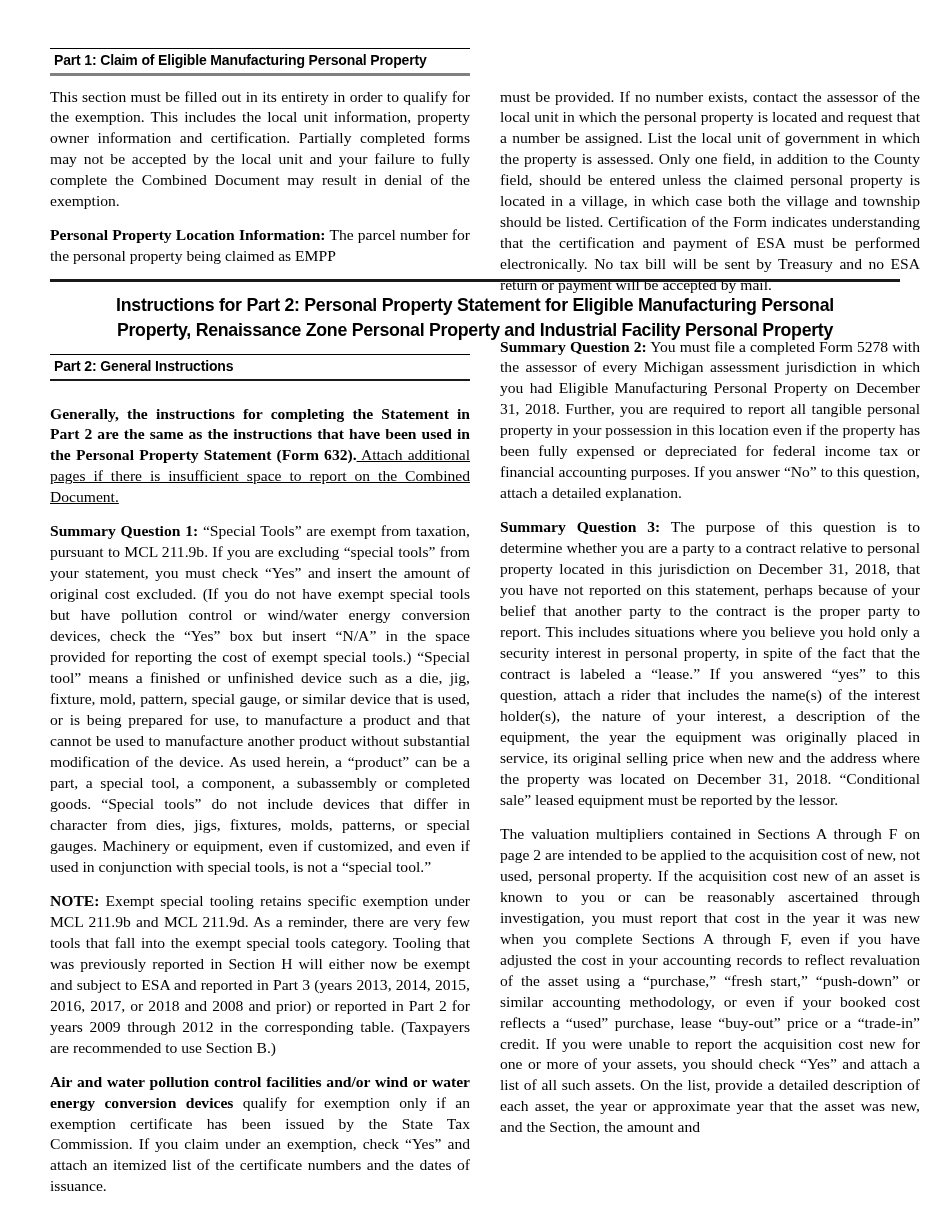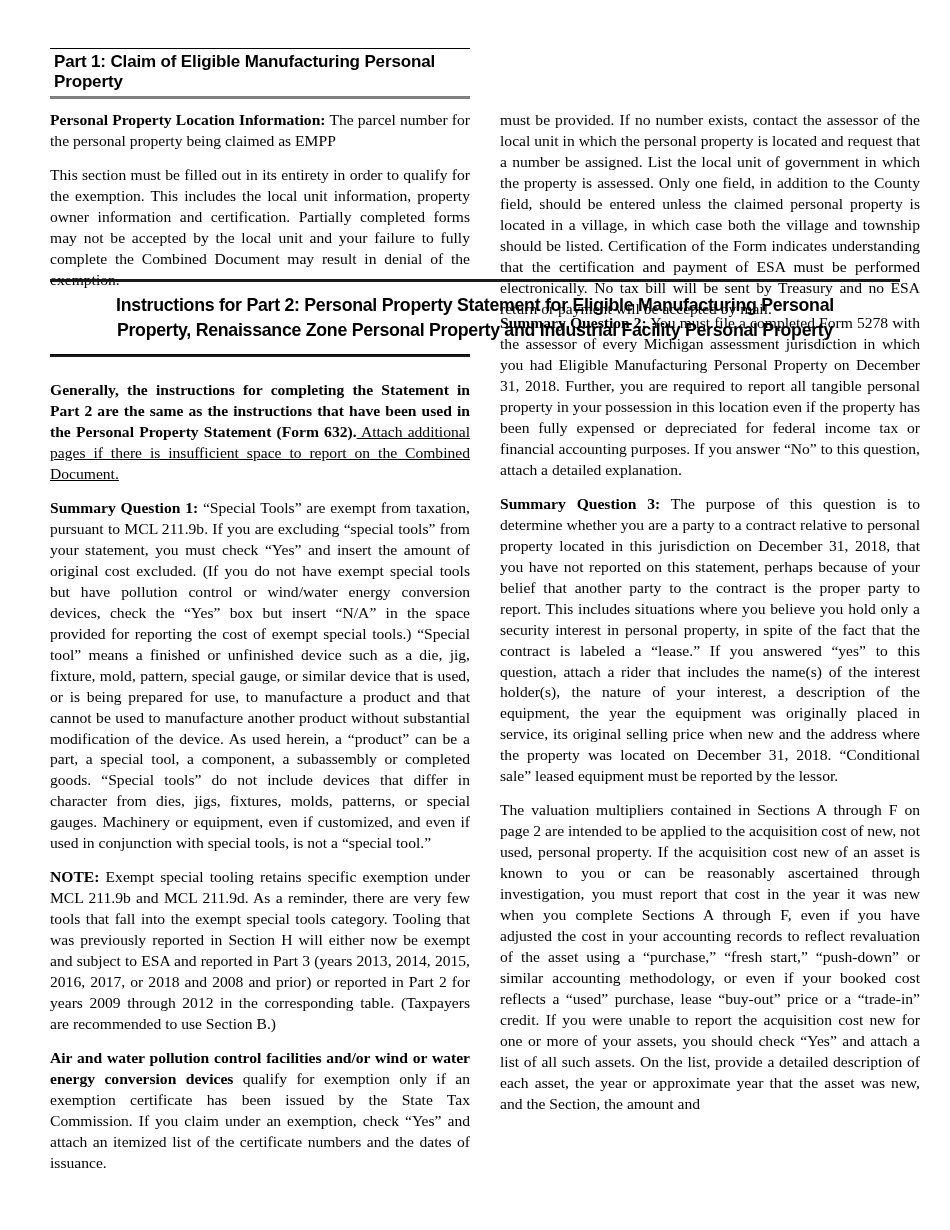--- a/index.html
+++ b/index.html
@@ -35,21 +35,21 @@
     width: 100%;
   }
   .sec-head-rule-bottom-dark {
     height: 0;
     border-top: 2.4px solid #1a1a1a;
     width: 100%;
   }
   .sec-head-title {
     font-family: "Liberation Sans", "DejaVu Sans", sans-serif;
     font-weight: bold;
-    font-size: 17px;
+    font-size: 14px;
     line-height: 1.18;
     letter-spacing: -0.15px;
     padding: 3px 0 4px 4px;
     color: #000;
   }
 
   
   .cols {
     display: flex;
     gap: 30px;
@@ -127,42 +127,43 @@
 
     <div id="part1-head" class="sec-head-wrap">
       <div class="sec-head-rule-top"></div>
       <div class="sec-head-title">Part 1: Claim of Eligible Manufacturing Personal Property</div>
       <div class="sec-head-rule-bottom"></div>
     </div>
 
     <div id="part1-cols" class="cols">
 
       <div class="col">
+        <p class="body">This section must be filled out in its entirety in order to qualify for the exemption. This includes the local unit information, property owner information and certification. Partially completed forms may not be accepted by the local unit and your failure to fully complete the Combined Document may result in denial of the exemption.</p>
         <p class="body"><span class="b">Personal Property Location Information:</span><span> The parcel number for the personal property being claimed as EMPP</span></p>
-        <p class="body">This section must be filled out in its entirety in order to qualify for the exemption. This includes the local unit information, property owner information and certification. Partially completed forms may not be accepted by the local unit and your failure to fully complete the Combined Document may result in denial of the exemption.</p>
       </div>
 
       <div class="col" id="part1-col-right">
         <p class="body">must be provided. If no number exists, contact the assessor of the local unit in which the personal property is located and request that a number be assigned. List the local unit of government in which the property is assessed. Only one field, in addition to the County field, should be entered unless the claimed personal property is located in a village, in which case both the village and township should be listed. Certification of the Form indicates understanding that the certification and payment of ESA must be performed electronically. No tax bill will be sent by Treasury and no ESA return or payment will be accepted by mail.</p>
       </div>
 
     </div>
   </div>
 
   <div id="big-divider"></div>
 
   <div id="part2-banner">
     <div>Instructions for Part 2: Personal Property Statement for Eligible Manufacturing Personal</div>
     <div>Property, Renaissance Zone Personal Property and Industrial Facility Personal Property</div>
   </div>
 
   <div id="part2-block">
 
     <div id="part2-head" class="sec-head-wrap">
       <div class="sec-head-rule-top"></div>
+      <div class="sec-head-title">Part 2: General Instructions</div>
       <div class="sec-head-rule-bottom-dark"></div>
     </div>
 
     <div id="part2-cols" class="cols">
 
       <div class="col" id="part2-col-left">
 
         <p class="body"><span class="b">Generally, the instructions for completing the Statement in Part 2 are the same as the instructions that have been used in the Personal Property Statement (Form 632).</span><span class="u"> Attach additional pages if there is insufficient space to report on the Combined Document.</span></p>
 
         <p class="body"><span class="b">Summary Question 1:</span><span> “Special Tools” are exempt from taxation, pursuant to MCL 211.9b. If you are excluding “special tools” from your statement, you must check “Yes” and insert the amount of original cost excluded. (If you do not have exempt special tools but have pollution control or wind/water energy conversion devices, check the “Yes” box but insert “N/A” in the space provided for reporting the cost of exempt special tools.) “Special tool” means a finished or unfinished device such as a die, jig, fixture, mold, pattern, special gauge, or similar device that is used, or is being prepared for use, to manufacture a product and that cannot be used to manufacture another product without substantial modification of the device. As used herein, a “product” can be a part, a special tool, a component, a subassembly or completed goods. “Special tools” do not include devices that differ in character from dies, jigs, fixtures, molds, patterns, or special gauges. Machinery or equipment, even if customized, and even if used in conjunction with special tools, is not a “special tool.”</span></p>

